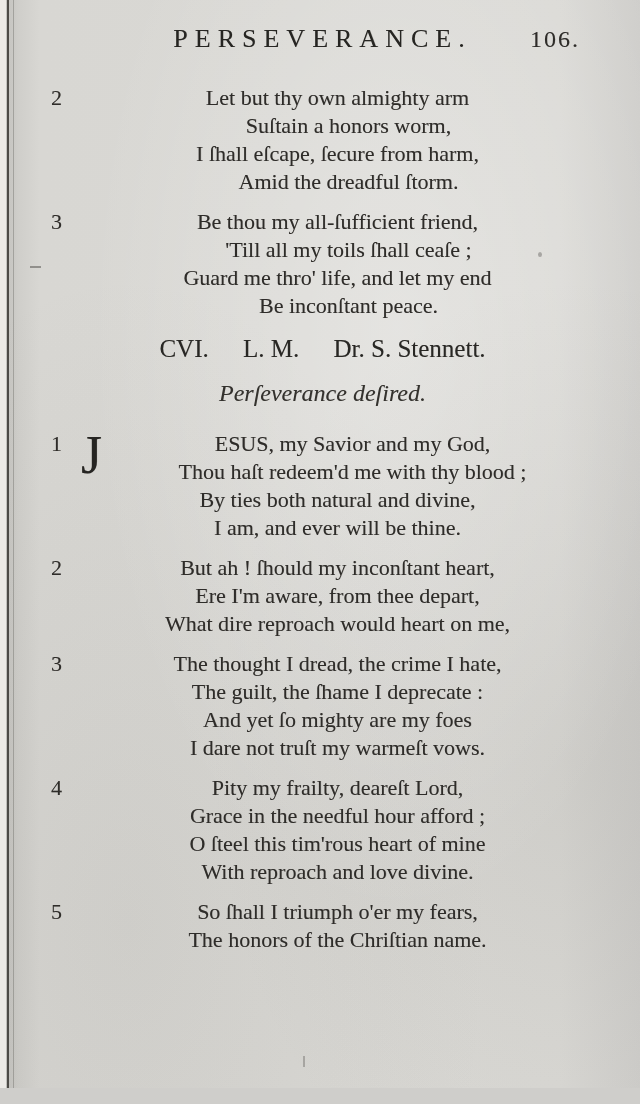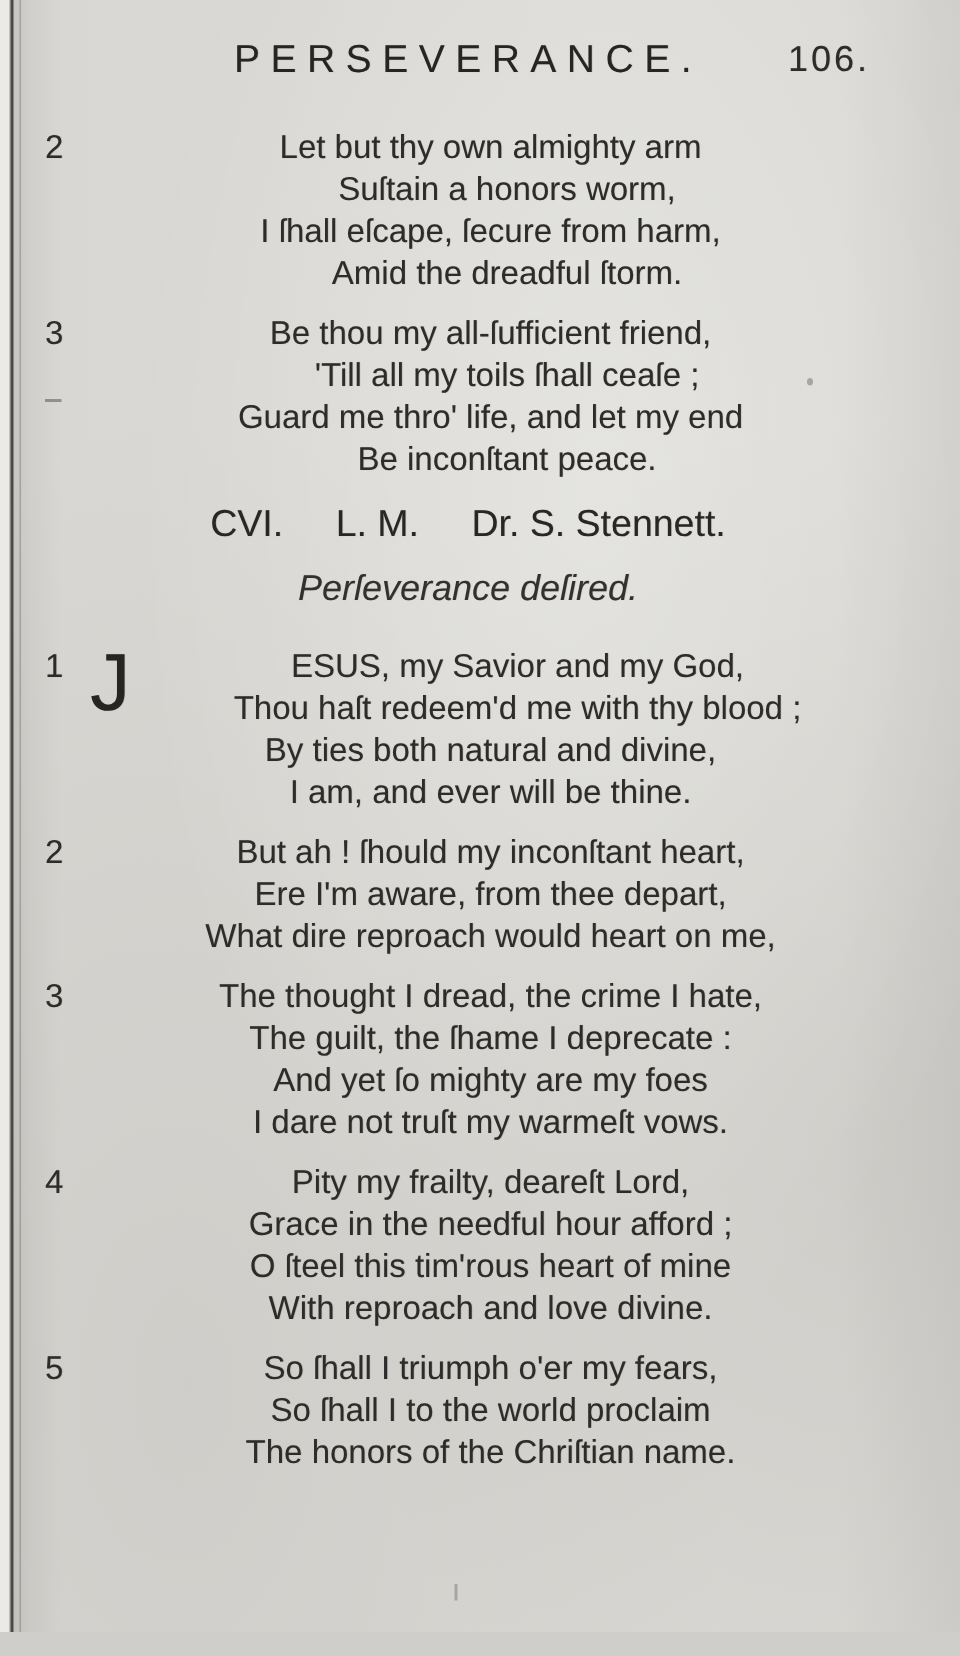--- a/index.html
+++ b/index.html
@@ -6,28 +6,28 @@
     margin: 0;
     padding: 0;
     background: #cfcecb;
   }
   .page {
     position: relative;
     width: 640px;
     height: 1088px;
     box-sizing: border-box;
     overflow: hidden;
-    font-family: Liberation Sans, sans-serif;
+    font-family: Liberation Serif, serif;
     color: #2e2c29;
     background:
       radial-gradient(ellipse at 62% 30%, rgba(255,255,255,0.30), rgba(255,255,255,0) 55%),
       radial-gradient(ellipse at 20% 85%, rgba(120,118,112,0.10), rgba(120,118,112,0) 50%),
       radial-gradient(ellipse at 90% 70%, rgba(120,118,112,0.12), rgba(120,118,112,0) 45%),
       linear-gradient(90deg, #bdbcb8 0px, #cfcecA 18px, #d8d7d3 40px, #dad9d5 560px, #cfcecb 640px);
-    padding: 24px 46px 20px 30px;
+    padding: 24px 46px 20px 51px;
     text-shadow: 0.3px 0.3px 0.5px rgba(46,44,41,0.30);
   }
   
   .edge-white { position:absolute; left:0; top:0; bottom:0; width:6px; background:#eceae6; }
   .edge-line  { position:absolute; left:7px; top:0; bottom:0; width:2px; background:#4c4a46; }
   .edge-line2 { position:absolute; left:13px; top:0; bottom:0; width:1px; background:rgba(90,88,84,0.35); }
 
   .header {
     position: relative;
     height: 34px;
@@ -178,18 +178,17 @@
       <div class="vline">Grace in the needful hour afford ;</div>
       <div class="vline">O ſteel this tim'rous heart of mine</div>
       <div class="vline">With reproach and love divine.</div>
     </div>
   </div>
 
   <div class="verse">
     <span class="vnum">5</span>
     <div class="vlines">
       <div class="vline">So ſhall I triumph o'er my fears,</div>
-      <div class="vline">So ſhall I to the world proclaim</div>
       <div class="vline">The honors of the Chriſtian name.</div>
     </div>
   </div>
 
 </div>
 
 </body></html>

